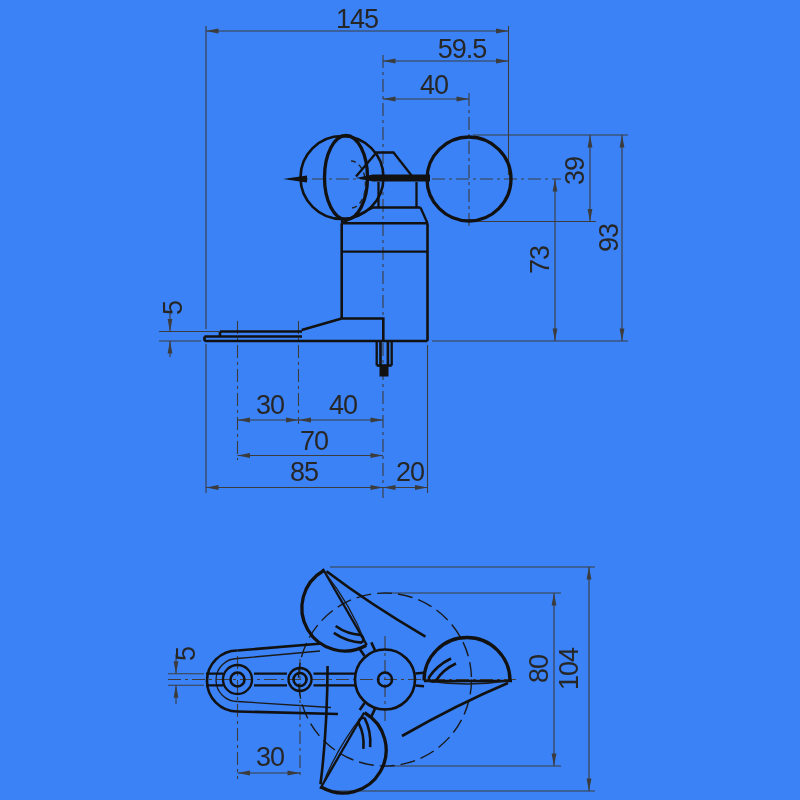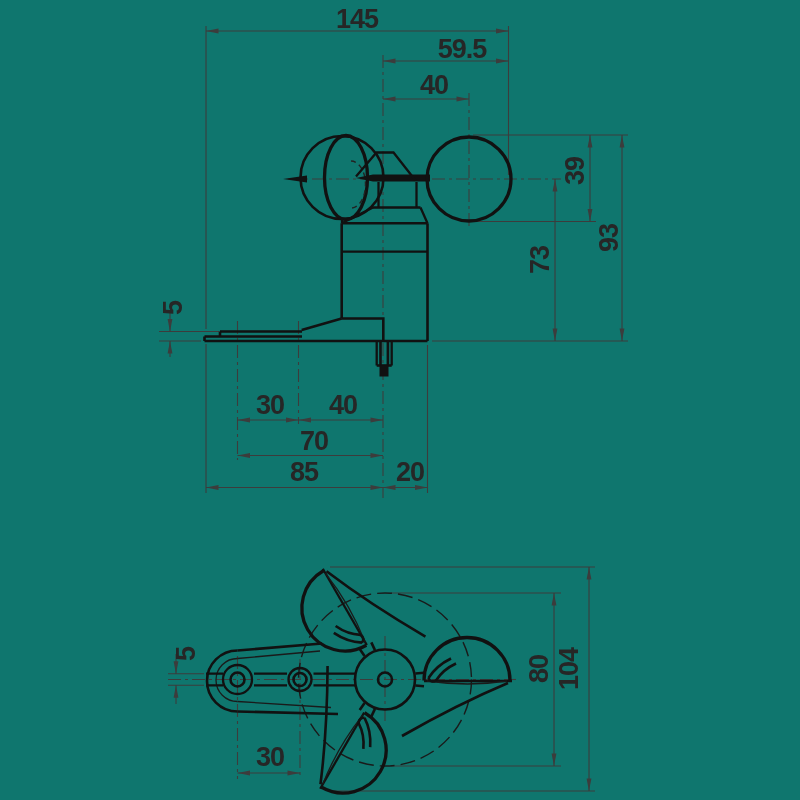--- a/index.html
+++ b/index.html
@@ -1,16 +1,16 @@
 <!DOCTYPE html>
 <html><head>
 <meta charset="utf-8">
 <style>
   html,body{margin:0;padding:0;background:#ffffff;}
-  .stage{position:relative;width:800px;height:800px;background:#0f766e;overflow:hidden;font-weight:bold;}
+  .stage{position:relative;width:800px;height:800px;background:#3b82f6;overflow:hidden;}
   svg{display:block;}
   .feat{stroke:#111;fill:none;stroke-width:2.6;}
   .b1{stroke-width:3.3;}
   .b2{stroke-width:2.3;}
   .hid{stroke:#222;fill:none;stroke-width:1.4;stroke-dasharray:5 4;}
   .ext{stroke:#3c3c3c;fill:none;stroke-width:1.1;}
   .dim{stroke:#3c3c3c;fill:none;stroke-width:1.1;}
   .cl{stroke:#3c3c3c;fill:none;stroke-width:1.1;stroke-dasharray:13 4 3 4;}
   .dashc{stroke:#1a1a1a;fill:none;stroke-width:1.4;stroke-dasharray:15 6;}
   .thin{stroke:#1a1a1a;fill:none;stroke-width:1.3;}

